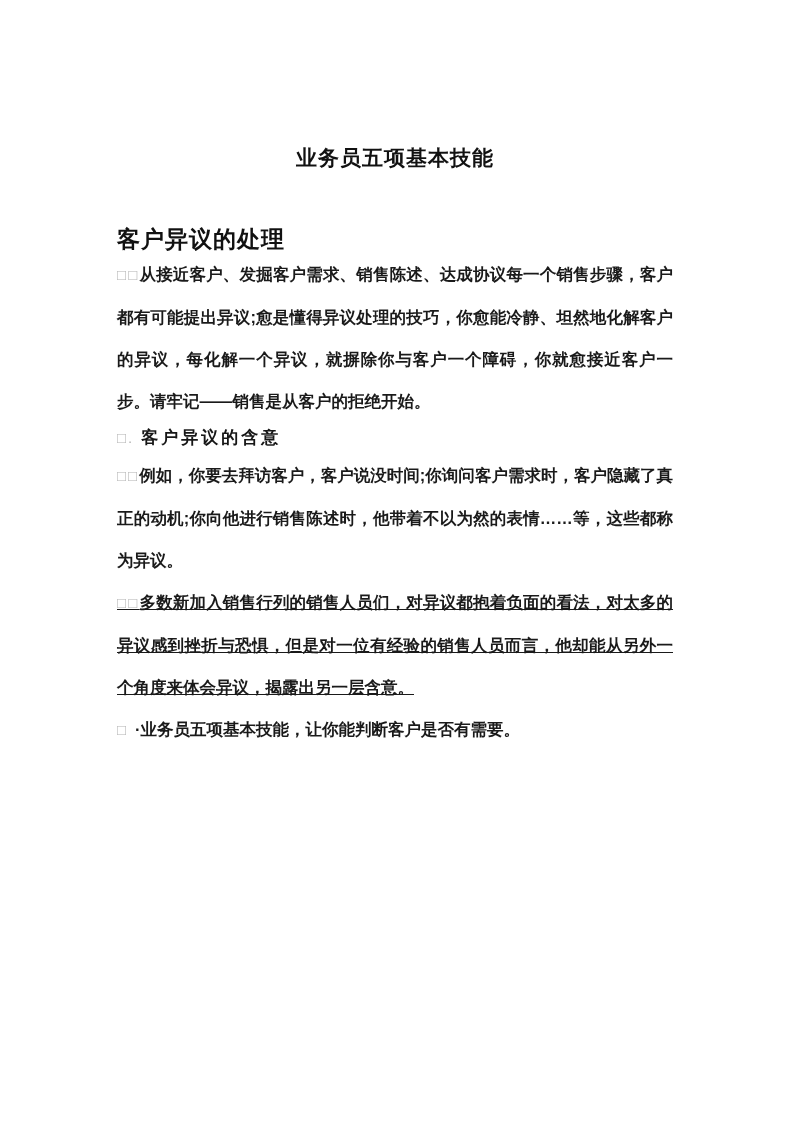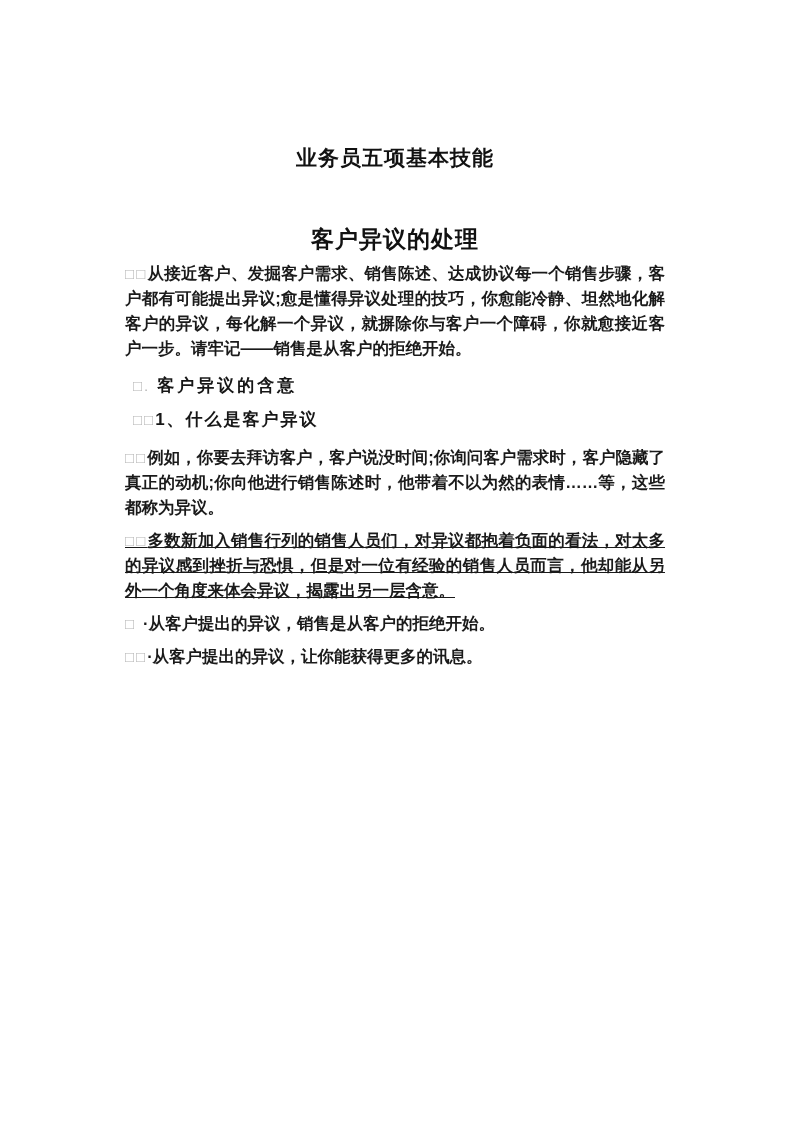--- a/index.html
+++ b/index.html
@@ -28,36 +28,36 @@
       font-weight: 700;
       text-align: center;
       color: #111111;
       letter-spacing: 1px;
     }
     .doc-subtitle {
       margin: 54px 0 0 0;
       font-size: 23px;
       line-height: 28px;
       font-weight: 700;
-      text-align: center;
+      text-align: left;
       color: #111111;
       letter-spacing: 1px;
     }
     p.body {
-      margin: 8px;
+      margin: 0;
       font-size: 16.5px;
-      line-height: 25px;
+      line-height: 42px;
       font-weight: 700;
       color: #1a1a1a;
       text-align: justify;
     }
     h3.sec-heading, h4.sub-heading {
-      margin: 16px;
+      margin: 0;
       font-size: 17px;
-      line-height: 18px;
+      line-height: 32px;
       font-weight: 700;
       color: #161616;
       letter-spacing: 3px;
     }
     h4.sub-heading { letter-spacing: 2px; }
     .tofu {
       color: #b5b5b5;
       font-weight: 400;
       font-size: 15px;
       letter-spacing: 2px;
@@ -80,25 +80,23 @@
 <div class="page">
 
   <h1 class="doc-title">业务员五项基本技能</h1>
 
   <h2 class="doc-subtitle">客户异议的处理</h2>
 
   <p class="body mt-p1"><span class="tofu">□□</span><span>从接近客户、发掘客户需求、销售陈述、达成协议每一个销售步骤，客户都有可能提出异议;愈是懂得异议处理的技巧，你愈能冷静、坦然地化解客户的异议，每化解一个异议，就摒除你与客户一个障碍，你就愈接近客户一步。请牢记——销售是从客户的拒绝开始。</span></p>
 
   <h3 class="sec-heading mt-h3"><span class="tofu gap-after">□.</span><span>客户异议的含意</span></h3>
 
-  <h4 class="sub-heading mt-h4"><span class="tofu">□□</span><span>1、什么是客户异议</span></h4>
 
 
   <p class="body mt-p3"><span class="tofu">□□</span><span>例如，你要去拜访客户，客户说没时间;你询问客户需求时，客户隐藏了真正的动机;你向他进行销售陈述时，他带着不以为然的表情……等，这些都称为异议。</span></p>
 
   <p class="body mt-p4"><span class="tofu">□□</span><span>多数新加入销售行列的销售人员们，对异议都抱着负面的看法，对太多的异议感到挫折与恐惧，但是对一位有经验的销售人员而言，他却能从另外一个角度来体会异议，揭露出另一层含意。</span></p>
 
-  <p class="body mt-b1"><span class="tofu gap-after">□</span><span>·从客户提出的异议，销售是从客户的拒绝开始。</span></p>
+  <p class="body mt-b1"><span class="tofu gap-after">□</span><span>·业务员五项基本技能，让你能判断客户是否有需要。</span></p>
 
 
-  <p class="body mt-b2"><span class="tofu">□□</span><span>·从客户提出的异议，让你能获得更多的讯息。</span></p>
 
 </div>
 
 </body></html>

